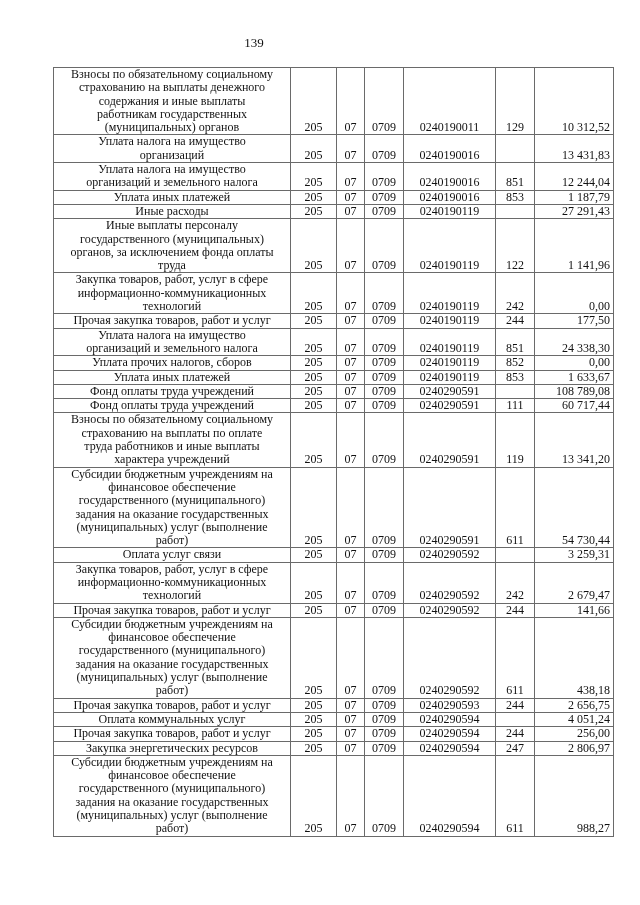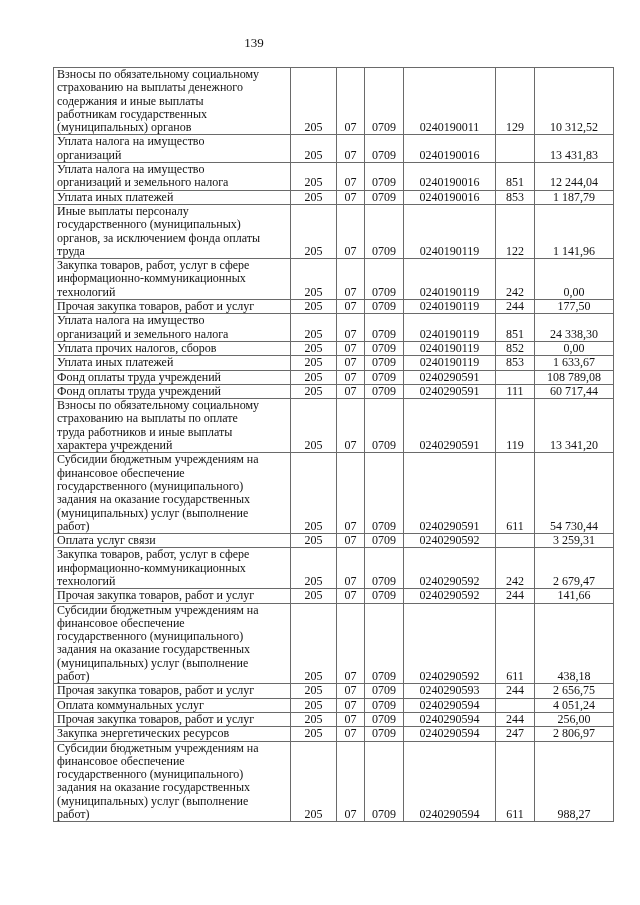--- a/index.html
+++ b/index.html
@@ -3,23 +3,23 @@
 <meta charset="utf-8">
 <style>
   html, body { margin: 0; padding: 0; background: #ffffff; }
   body { width: 640px; height: 905px; position: relative; overflow: hidden;
          font-family: "Liberation Serif", "DejaVu Serif", serif; color: #111; }
   .page-number { position: absolute; top: 36px; left: 0; width: 508px; text-align: center;
                  font-size: 13px; line-height: 14px; }
   table.budget { position: absolute; left: 53px; top: 67px; width: 560px;
                  border-collapse: collapse; table-layout: fixed; font-size: 12px; line-height: 13.3px; }
   table.budget td { border: 1px solid #6a6a6a; padding: 0 3px; vertical-align: bottom; }
-  td.c-name { text-align: left; padding-left: 3px; }
+  td.c-name { text-align: center; padding-left: 3px; }
   td.c-code { text-align: center; }
-  td.c-sum { text-align: center; padding-right: 3px; }
+  td.c-sum { text-align: right; padding-right: 3px; }
   col.w1 { width: 237px; } col.w2 { width: 46px; } col.w3 { width: 28px; }
   col.w4 { width: 39px; } col.w5 { width: 92px; } col.w6 { width: 39px; } col.w7 { width: 79px; }
 </style>
 </head>
 <body>
 
 <div class="page-number">139</div>
 
 <table class="budget">
   <colgroup>
@@ -77,20 +77,31 @@
         </td>
         <td class="c-code">205</td>
         <td class="c-code">07</td>
         <td class="c-code">0709</td>
         <td class="c-code">0240190016</td>
         <td class="c-code">853</td>
         <td class="c-sum">1 187,79</td>
       </tr>
       <tr>
         <td class="c-name">
+          <div>Иные расходы</div>
+        </td>
+        <td class="c-code">205</td>
+        <td class="c-code">07</td>
+        <td class="c-code">0709</td>
+        <td class="c-code">0240190119</td>
+        <td class="c-code"></td>
+        <td class="c-sum">27 291,43</td>
+      </tr>
+      <tr>
+        <td class="c-name">
           <div>Иные выплаты персоналу</div>
           <div>государственного (муниципальных)</div>
           <div>органов, за исключением фонда оплаты</div>
           <div>труда</div>
         </td>
         <td class="c-code">205</td>
         <td class="c-code">07</td>
         <td class="c-code">0709</td>
         <td class="c-code">0240190119</td>
         <td class="c-code">122</td>

